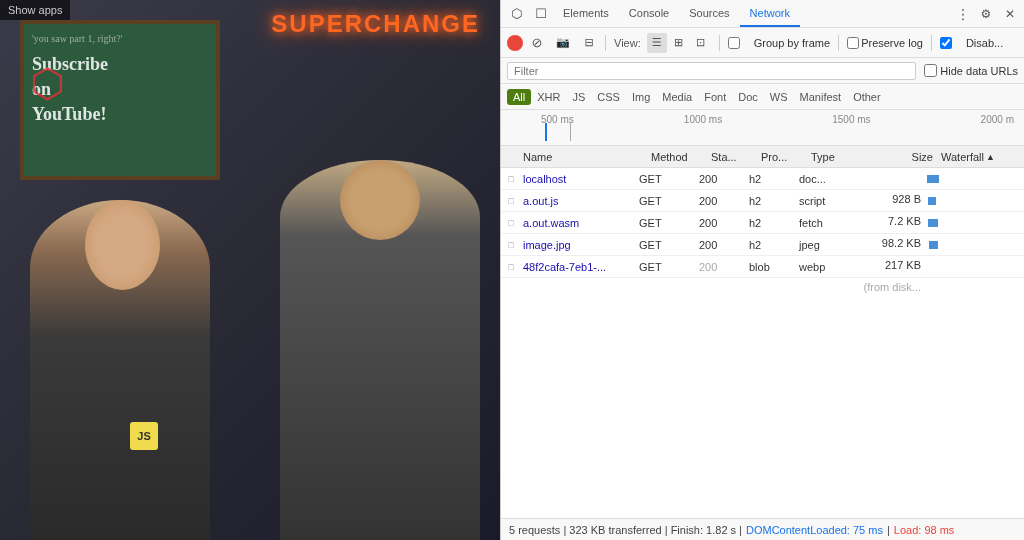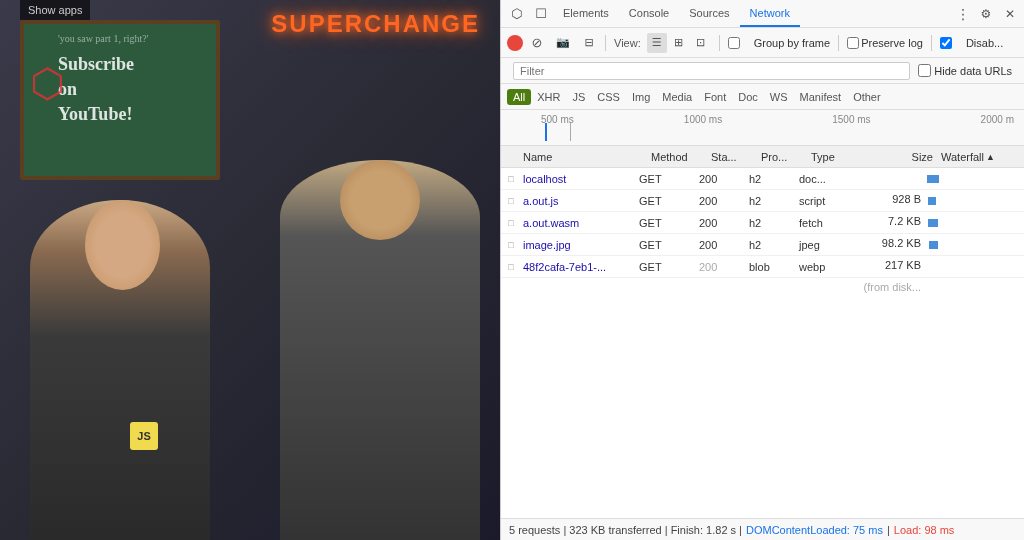--- a/index.html
+++ b/index.html
@@ -21,21 +21,20 @@
       overflow: hidden;
     }
     
     .chalkboard {
       position: absolute;
       top: 20px; left: 20px;
       width: 200px; height: 160px;
       background: #2d5a3d;
       border: 4px solid #5a4020;
       border-radius: 2px;
-      padding-left: 26px;
     }
     .chalk-text {
       color: rgba(255,255,255,0.7);
       font-family: 'Comic Sans MS', cursive;
       font-size: 13px;
       padding: 8px;
       line-height: 1.4;
     }
     .chalk-subscribe {
       font-size: 18px;
@@ -85,21 +84,20 @@
     
     #show-apps {
       position: absolute;
       top: 0; left: 0;
       background: rgba(0,0,0,0.6);
       color: #ccc;
       font-size: 11px;
       padding: 4px 8px;
       cursor: pointer;
       z-index: 10;
-      margin-left: 20px;
     }
     
     .angular-logo {
       position: absolute;
       top: 60px; left: 30px;
       font-size: 40px;
       color: #e23237;
       opacity: 0.8;
     }
     
@@ -245,21 +243,21 @@
     }
     .checkbox-label input { width: 12px; height: 12px; cursor: pointer; }
 
     
     #filter-bar {
       display: flex;
       align-items: center;
       background: #f8f8f8;
       border-bottom: 1px solid #ddd;
       height: 26px;
-      padding: 0 12px;
+      padding: 0 6px;
       gap: 8px;
     }
     #filter-input {
       flex: 1;
       height: 18px;
       border: 1px solid #ccc;
       border-radius: 2px;
       padding: 0 6px;
       font-size: 11px;
       background: white;

